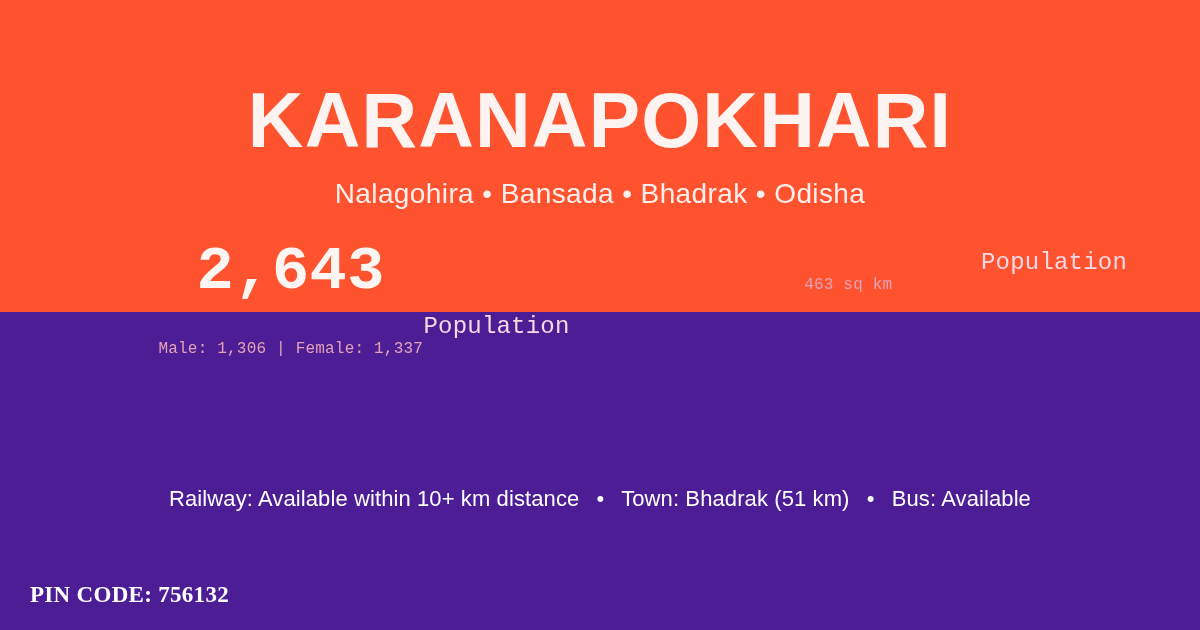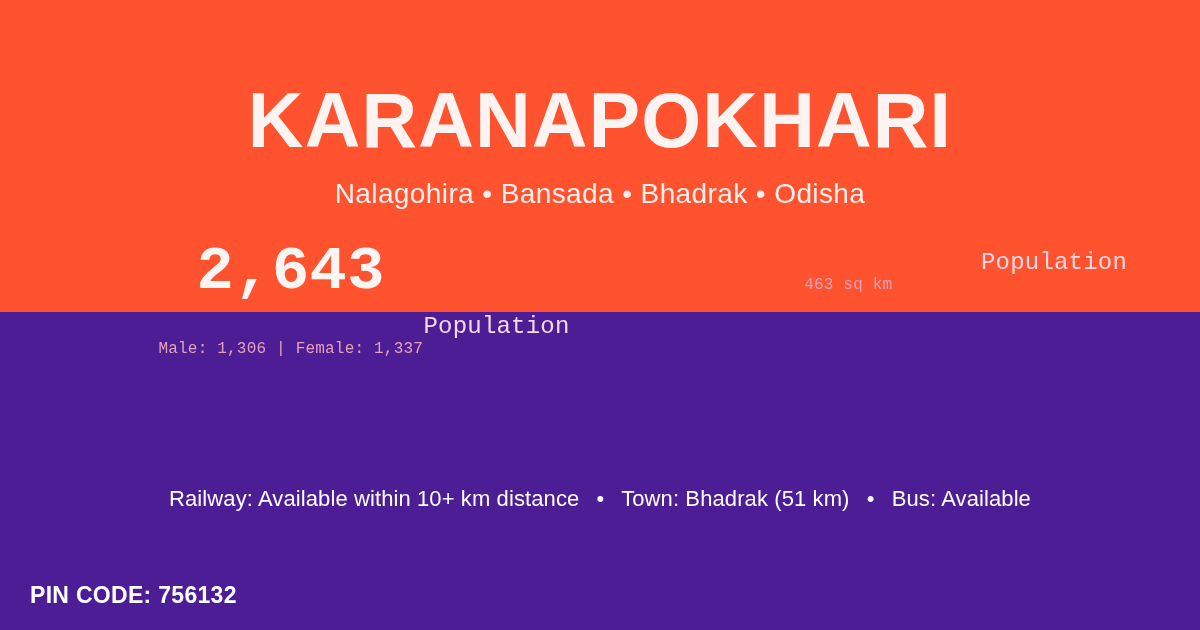--- a/index.html
+++ b/index.html
@@ -122,20 +122,21 @@
     justify-content: space-between;
     padding: 0 30px;
     box-sizing: border-box;
   }
   .pin-code {
     font-size: 23px;
     font-weight: 600;
     letter-spacing: 0.3px;
     color: #ffffff;
     white-space: nowrap;
+    font-family: Liberation Serif, serif;
   }
   .watermark {
     font-size: 23px;
     font-weight: 700;
     letter-spacing: 0.1px;
     color: #bf8090;
     white-space: nowrap;
   }
 </style>
 </head>

